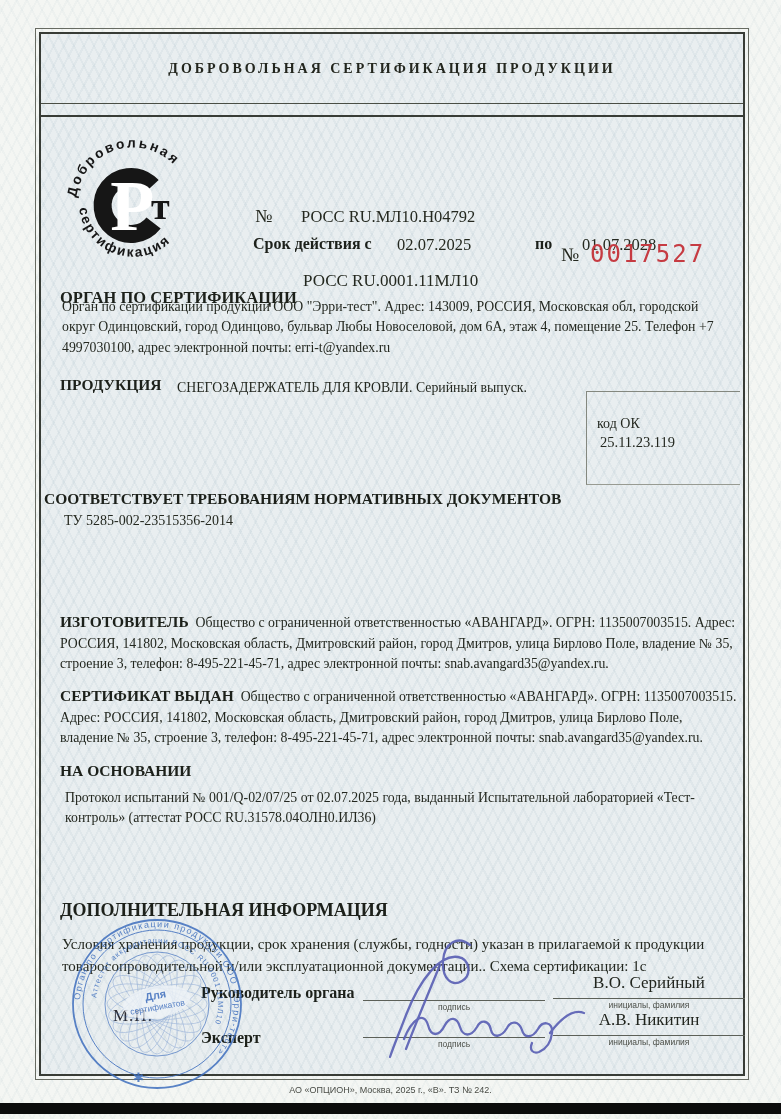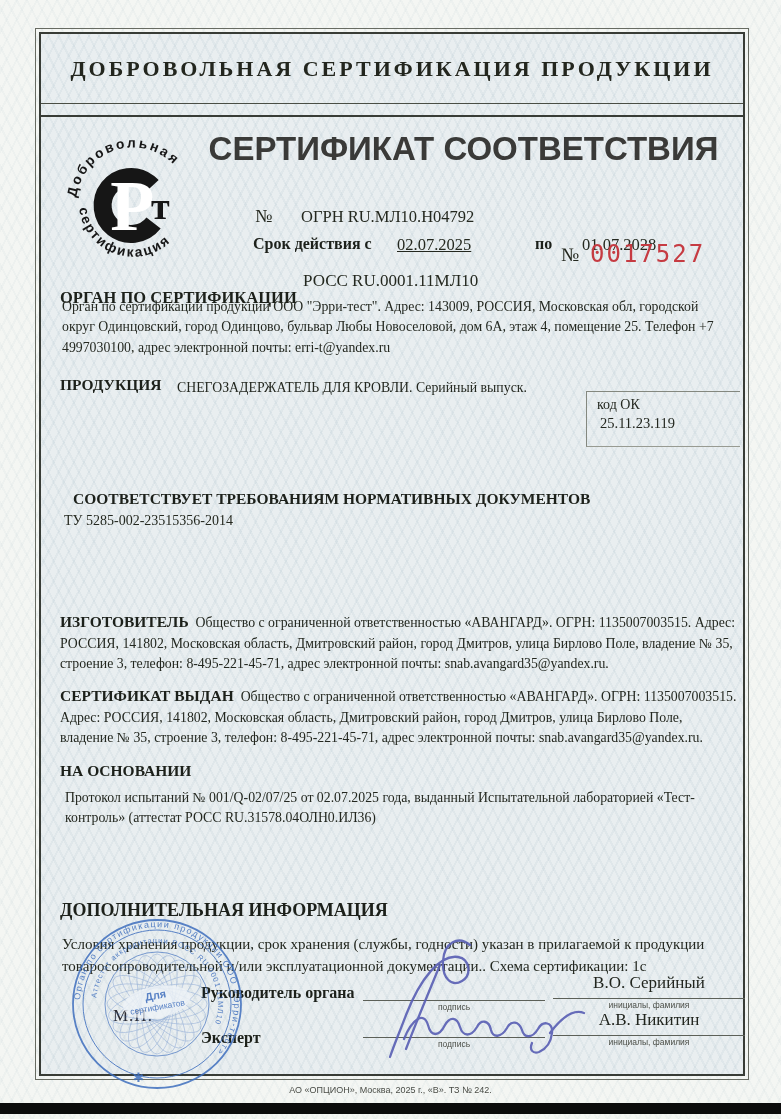--- a/index.html
+++ b/index.html
@@ -17,32 +17,32 @@
   .cert-outer{position:absolute;left:35px;top:28px;width:712px;height:1050px;
     border:1px solid #676b62;}
   .cert-inner{position:absolute;inset:3px;border:2px solid #383c36;
     background-color:#e9eef0;
     background-image:
       repeating-linear-gradient(63deg, rgba(140,170,185,0.10) 0 2px, transparent 2px 9px),
       repeating-linear-gradient(-63deg, rgba(140,170,185,0.10) 0 2px, transparent 2px 9px);
   }
   .band{position:absolute;left:0;right:0;top:0;height:69px;border-bottom:1px solid #4a4e45;
     display:flex;align-items:center;justify-content:center;}
-  .band-title{font-weight:bold;font-size:22px;letter-spacing:3px;color:#23261e;}
+  .band-title{font-weight:bold;font-size:14px;letter-spacing:3px;color:#23261e;}
   .divider2{position:absolute;left:0;right:0;top:81px;height:2px;background:#383c36;}
   .abs{position:absolute;}
   .doc-title{left:150px;top:96px;width:545px;text-align:center;
     font-family:"Liberation Sans",sans-serif;font-weight:bold;font-size:33px;
     letter-spacing:0px;color:#3a3a38;}
   .serif16{font-size:16.5px;}
   .lbl{font-weight:bold;color:#1c201a;}
   .body-par{font-size:13.8px;line-height:1.48;color:#23271f;}
   .red-num{font-family:"DejaVu Sans Mono",monospace;font-size:24px;color:#c63b42;letter-spacing:2px;}
   .code-box{border-top:1px solid #84887f;border-left:1px solid #84887f;
-    padding:5px 10px;font-size:14px;color:#23271f;}
+    padding:24px 10px;font-size:14px;color:#23271f;}
   .sig-line{border-top:1px solid #5c6058;}
   .cap{font-family:"Liberation Sans",sans-serif;font-size:8.5px;color:#4d5049;text-align:center;}
   .name{font-size:17px;text-align:center;color:#21251e;}
   .bottom-note{font-size:16.5px;letter-spacing:1.5px;color:#2b2e28;}
   .imprint{position:absolute;left:0;right:0;top:1085px;text-align:center;
     font-family:"Liberation Sans",sans-serif;font-size:9px;color:#4a4d47;}
   .black-strip{position:absolute;left:0;top:1103px;width:781px;height:11px;background:#0c0c0c;}
   svg text{font-family:"Liberation Sans",sans-serif;}
   svg .serif{font-family:"Liberation Serif",serif;}
 </style>
@@ -68,45 +68,44 @@
           <textPath href="#logoTop" startOffset="7">Добровольная</textPath>
         </text>
         <text font-size="14.5" font-weight="bold" fill="#161616" letter-spacing="2">
           <textPath href="#logoBottom" startOffset="6">сертификация</textPath>
         </text>
         <circle cx="78" cy="85" r="30" fill="none" stroke="#161616" stroke-width="19" stroke-dasharray="146 42.5" transform="rotate(38 78 85)"></circle>
         <text class="serif" x="56" y="111" font-size="76" font-weight="bold" fill="#ffffff">Р</text>
         <text class="serif" x="99" y="99" font-size="40" font-weight="bold" fill="#161616">т</text>
       </svg>
 
-      <div class="abs doc-title">СЕРТИФИКАТ СООТВЕТСТВИЯ</div>
 
       <div class="abs serif16" style="left:214px;top:172px;font-size:18px;">№</div>
-      <div class="abs serif16" style="left:260px;top:173px;">ОГРН RU.МЛ10.Н04792</div>
+      <div class="abs serif16" style="left:260px;top:173px;">РОСС RU.МЛ10.Н04792</div>
 
       <div class="abs lbl" style="left:212px;top:201px;font-size:16px;">Срок действия с</div>
-      <div class="abs serif16" style="left:356px;top:201px;text-decoration:underline;">02.07.2025</div>
+      <div class="abs serif16" style="left:356px;top:201px;">02.07.2025</div>
       <div class="abs lbl" style="left:494px;top:201px;font-size:16px;">по</div>
       <div class="abs serif16" style="left:541px;top:201px;">01.07.2028</div>
 
       <div class="abs" style="left:520px;top:210px;font-size:19px;">№</div>
       <div class="abs red-num" style="left:549px;top:206px;text-align:center;">0017527</div>
 
       <div class="abs lbl" style="left:19px;top:254px;font-size:16.5px;">ОРГАН ПО СЕРТИФИКАЦИИ</div>
       <div class="abs" style="left:262px;top:237px;font-size:17px;">РОСС RU.0001.11МЛ10</div>
       <div class="abs body-par" style="left:21px;top:263px;width:662px;">Орган по сертификации продукции ООО "Эрри-тест". Адрес: 143009, РОССИЯ, Московская обл, городской округ Одинцовский, город Одинцово, бульвар Любы Новоселовой, дом 6А, этаж 4, помещение 25. Телефон +7 4997030100, адрес электронной почты: erri-t@yandex.ru</div>
 
       <div class="abs lbl" style="left:19px;top:342px;font-size:15.5px;">ПРОДУКЦИЯ</div>
       <div class="abs body-par" style="left:136px;top:344px;width:430px;">СНЕГОЗАДЕРЖАТЕЛЬ ДЛЯ КРОВЛИ. Серийный выпуск.</div>
       <div class="abs code-box" style="left:545px;top:357px;width:133px;height:44px;border-bottom:1px solid #989b92;">
         <div>код ОК</div>
         <div style="margin-top:2px;padding-left:3px;font-size:14.5px;">25.11.23.119</div>
       </div>
 
-      <div class="abs lbl" style="left:32px;top:456px;font-size:15.5px;">СООТВЕТСТВУЕТ ТРЕБОВАНИЯМ НОРМАТИВНЫХ ДОКУМЕНТОВ</div>
+      <div class="abs lbl" style="left:3px;top:456px;font-size:15.5px;">СООТВЕТСТВУЕТ ТРЕБОВАНИЯМ НОРМАТИВНЫХ ДОКУМЕНТОВ</div>
       <div class="abs" style="left:23px;top:479px;font-size:14px;">ТУ 5285-002-23515356-2014</div>
 
       <div class="abs body-par" style="left:19px;top:577px;width:678px;">
         <span class="lbl" style="font-size:15.5px;">ИЗГОТОВИТЕЛЬ</span>&nbsp;
         <span>Общество с ограниченной ответственностью «АВАНГАРД». ОГРН: 1135007003515. Адрес: РОССИЯ, 141802, Московская область, Дмитровский район, город Дмитров, улица Бирлово Поле, владение № 35, строение 3, телефон: 8-495-221-45-71, адрес электронной почты: snab.avangard35@yandex.ru.</span>
       </div>
 
       <div class="abs body-par" style="left:19px;top:651px;width:678px;">
         <span class="lbl" style="font-size:15.5px;">СЕРТИФИКАТ ВЫДАН</span>&nbsp;
         <span>Общество с ограниченной ответственностью «АВАНГАРД». ОГРН: 1135007003515. Адрес: РОССИЯ, 141802, Московская область, Дмитровский район, город Дмитров, улица Бирлово Поле, владение № 35, строение 3, телефон: 8-495-221-45-71, адрес электронной почты: snab.avangard35@yandex.ru.</span>

